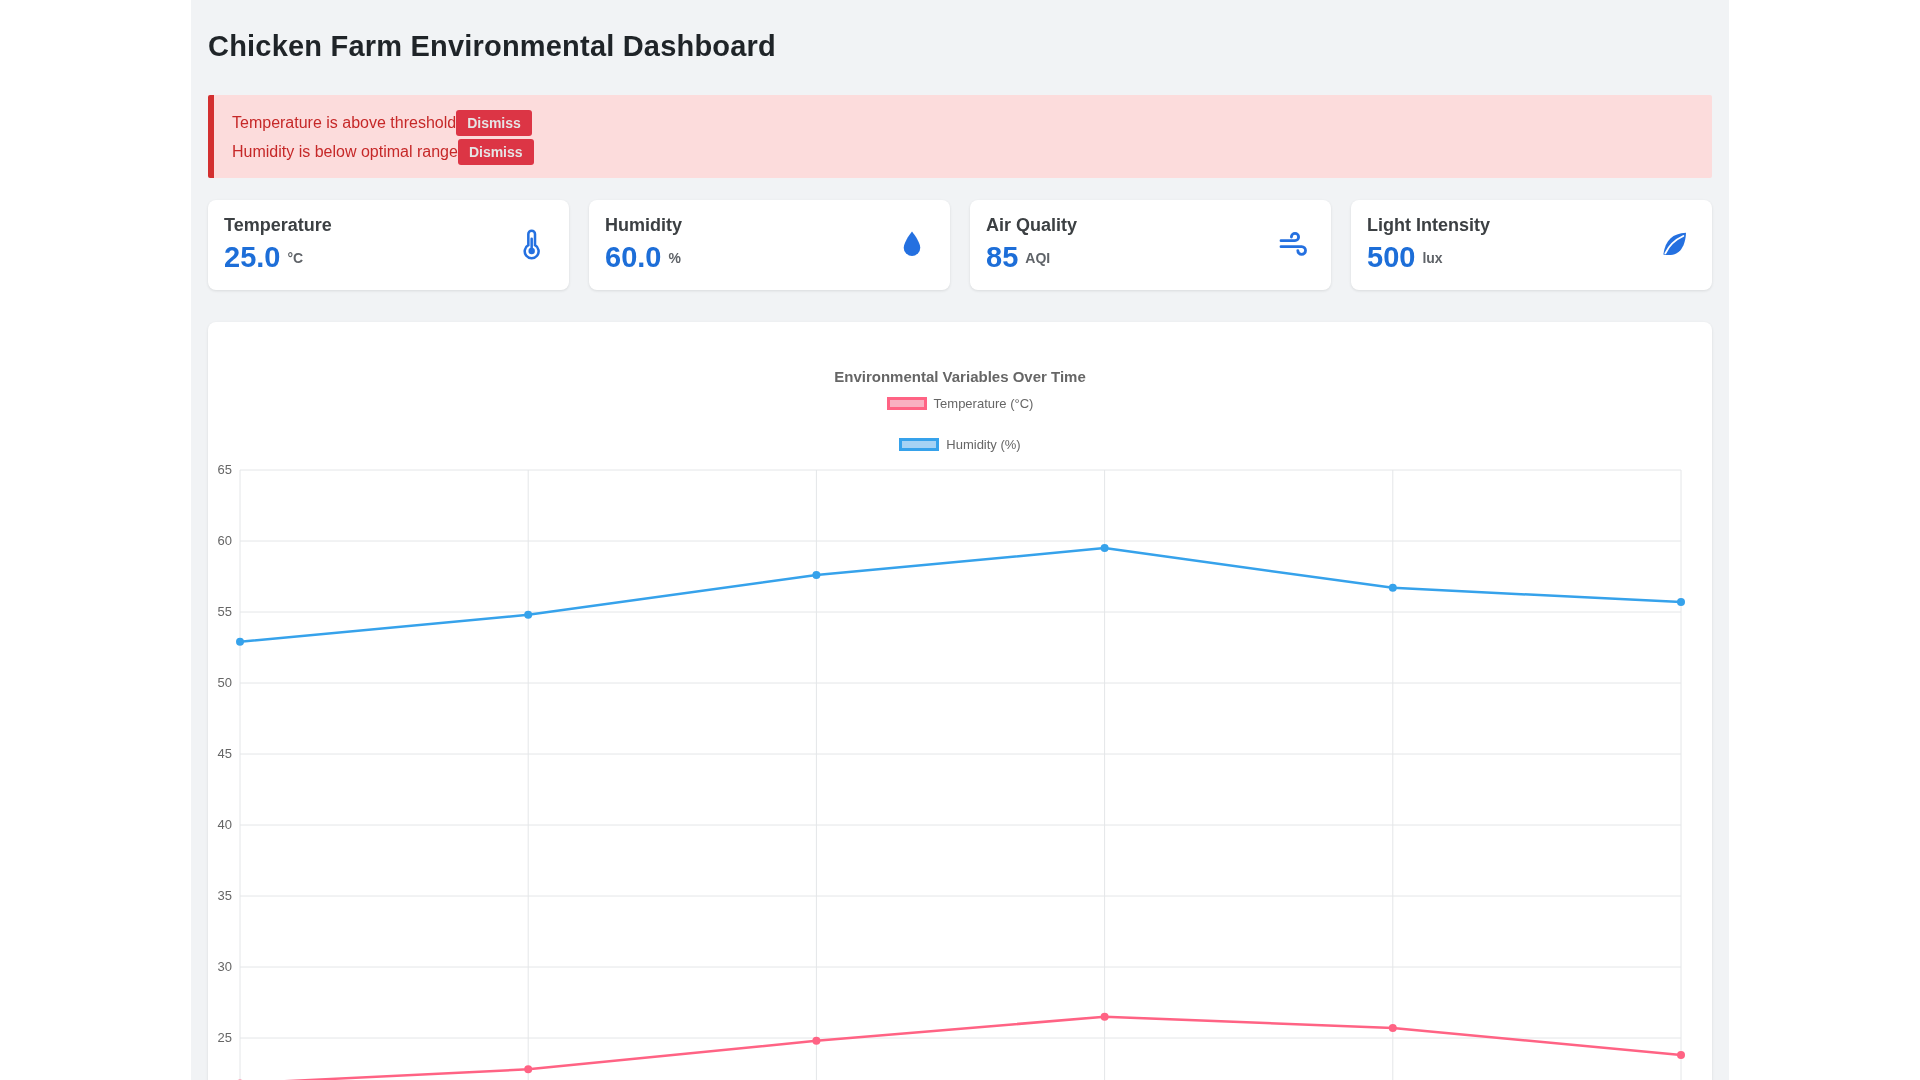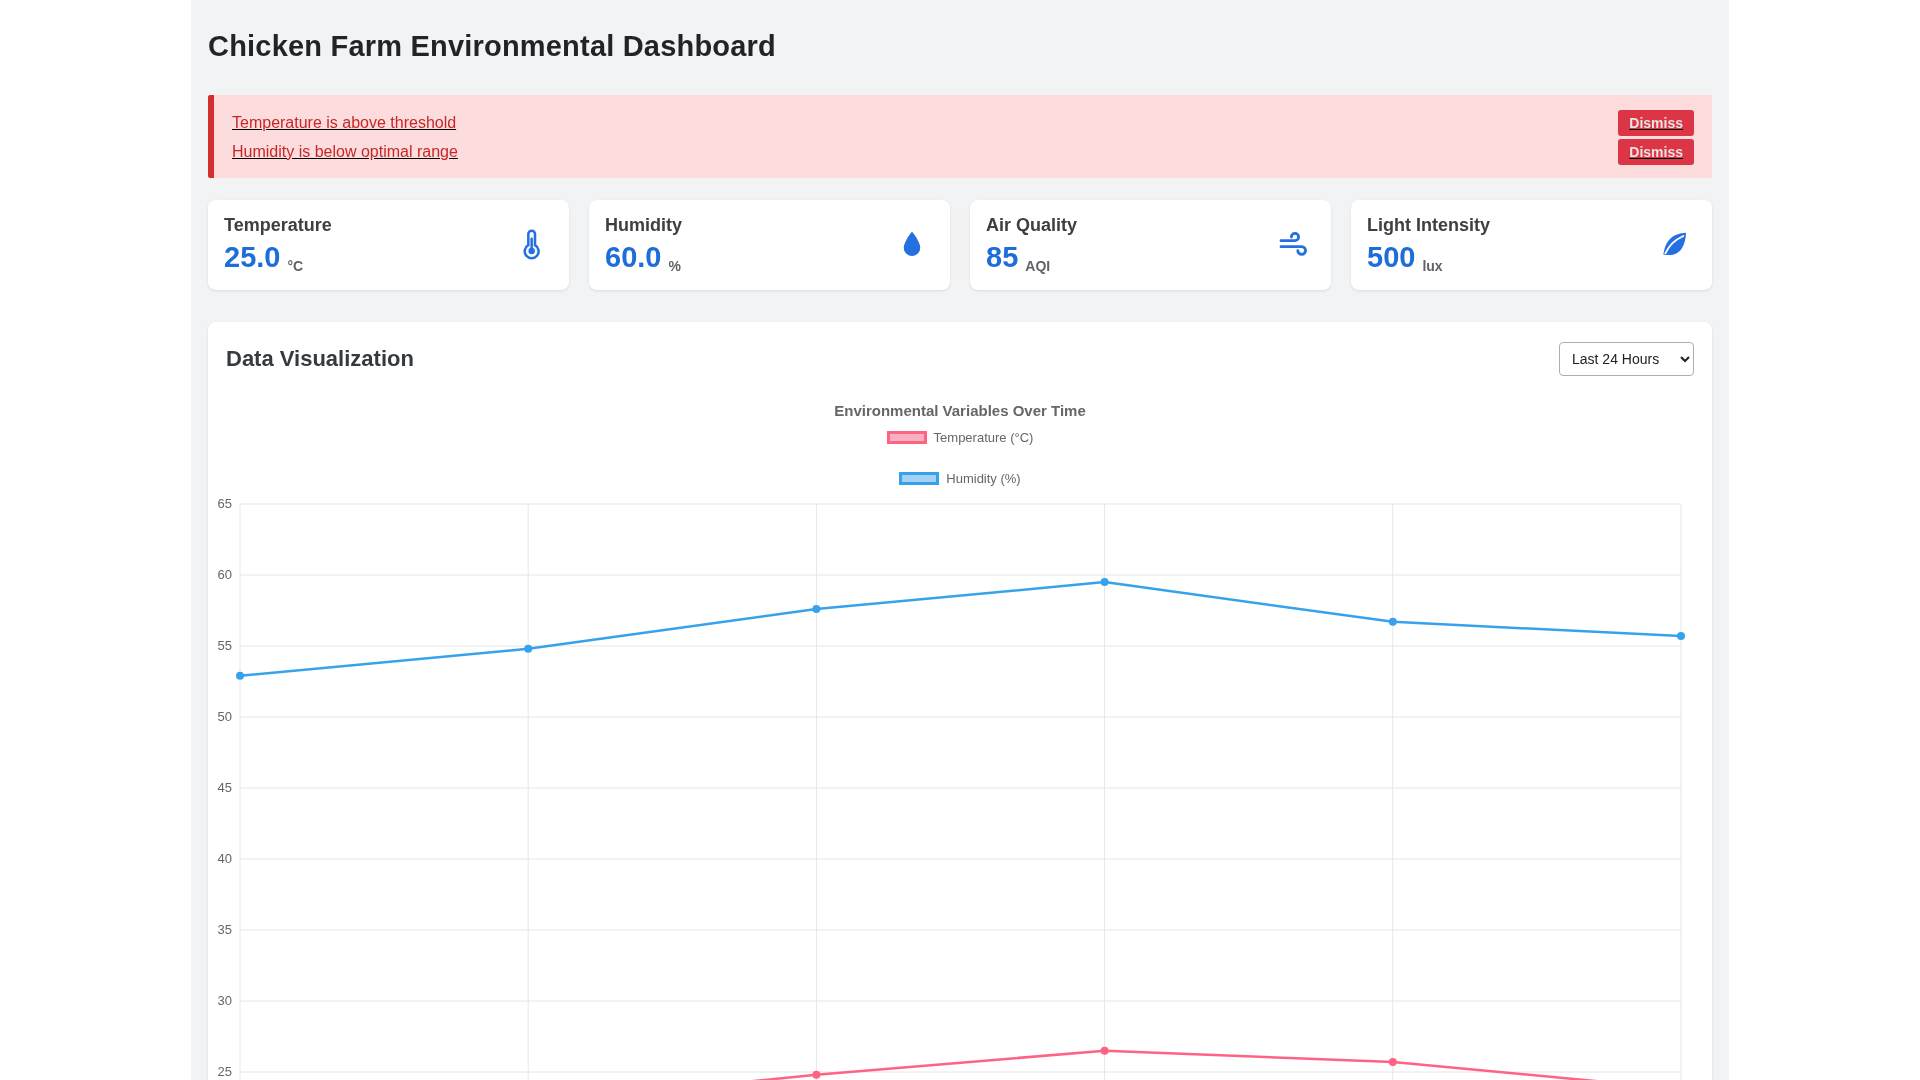--- a/index.html
+++ b/index.html
@@ -6,32 +6,32 @@
   html, body { width: 1920px; height: 1080px; overflow: hidden; background: #ffffff;
     font-family: "Liberation Sans", "DejaVu Sans", sans-serif; }
   .app-container { margin-left: 191px; width: 1538px; min-height: 1200px;
     background: #f1f3f5; padding: 30px 17px 40px; }
   .page-title { font-size: 29px; font-weight: 700; color: #1f2428; letter-spacing: .2px; }
 
   
   .alert-box { margin-top: 32px; background: #fcdcdc; border-left: 6px solid #d32f2f;
     padding: 13px 18px 12px; border-radius: 2px; }
   .alert-heading { color: #c62828; font-weight: 700; font-size: 17px; margin-bottom: 4px; }
-  .alert-row { display: flex; align-items: center; justify-content: space-between; height: 29px; text-decoration: underline; }
+  .alert-row { display: flex; align-items: center; height: 29px; }
   .alert-message { color: #c62828; font-size: 16px; }
   .dismiss-btn { background: #dc3545; color: #e5e5e5; border: none; border-radius: 3px;
     font-size: 14px; font-weight: 700; padding: 5px 11px; cursor: pointer;
     font-family: inherit; }
 
   
   .metrics-row { display: flex; gap: 20px; margin-top: 22px; }
   .metric-card { flex: 1; background: #ffffff; border-radius: 8px; padding: 15px 18px 16px 16px;
     box-shadow: 0 1px 3px rgba(0,0,0,0.10); position: relative; }
   .metric-label { font-size: 18px; font-weight: 700; color: #3c4043; }
-  .metric-value-row { margin-top: 5px; display: flex; align-items: flex-end; gap: 7px; }
+  .metric-value-row { margin-top: 5px; display: flex; align-items: center; gap: 7px; }
   .metric-value { font-size: 29px; font-weight: 700; color: #1d6ed8; }
   .metric-unit { font-size: 14px; font-weight: 700; color: #5f6368; }
   .metric-icon { position: absolute; right: 22px; top: 28px; width: 32px; height: 32px; }
 
   
   .viz-card { margin-top: 32px; background: #ffffff; border-radius: 8px;
     padding: 20px 16px; box-shadow: 0 1px 3px rgba(0,0,0,0.10); height: 920px; }
   .viz-header { display: flex; align-items: center; justify-content: space-between; padding-right: 2px; }
   .viz-title { font-size: 22px; font-weight: 700; color: #343a40; padding-left: 2px; }
   .range-select { font-family: inherit; font-size: 14px; color: #202124; background: #ffffff;
@@ -117,26 +117,20 @@
         <svg viewBox="0 0 24 24" width="32" height="32">
           <path d="M21 3.5 C11 4 5.5 9 4 19.8 C5 20.1 6.4 20.3 8 20.3 C16.8 20.3 20.6 13 21 3.5 Z" fill="#2470e0"></path>
           <path d="M5.5 19 C8.5 12.5 13.5 8.5 19 6" fill="none" stroke="#ffffff" stroke-width="1.4" stroke-linecap="round"></path>
         </svg>
       </span>
     </div>
 
   </div>
 
   <div class="viz-card">
-    <div class="viz-header">
-      <div class="viz-title">Data Visualization</div>
-      <select class="range-select">
-        <option>Last 24 Hours</option>
-      </select>
-    </div>
 
     <div class="chart-wrap">
       <div class="chart-title">Environmental Variables Over Time</div>
       <div class="chart-legend" id="chart-legend">
           <span class="legend-item">
             <span class="legend-swatch" style="background: rgb(249, 176, 193); border-color: rgb(255, 99, 132);"></span>
             <span>Temperature (°C)</span>
           </span>
           <span class="legend-item">
             <span class="legend-swatch" style="background: rgb(165, 210, 244); border-color: rgb(54, 162, 235);"></span>

